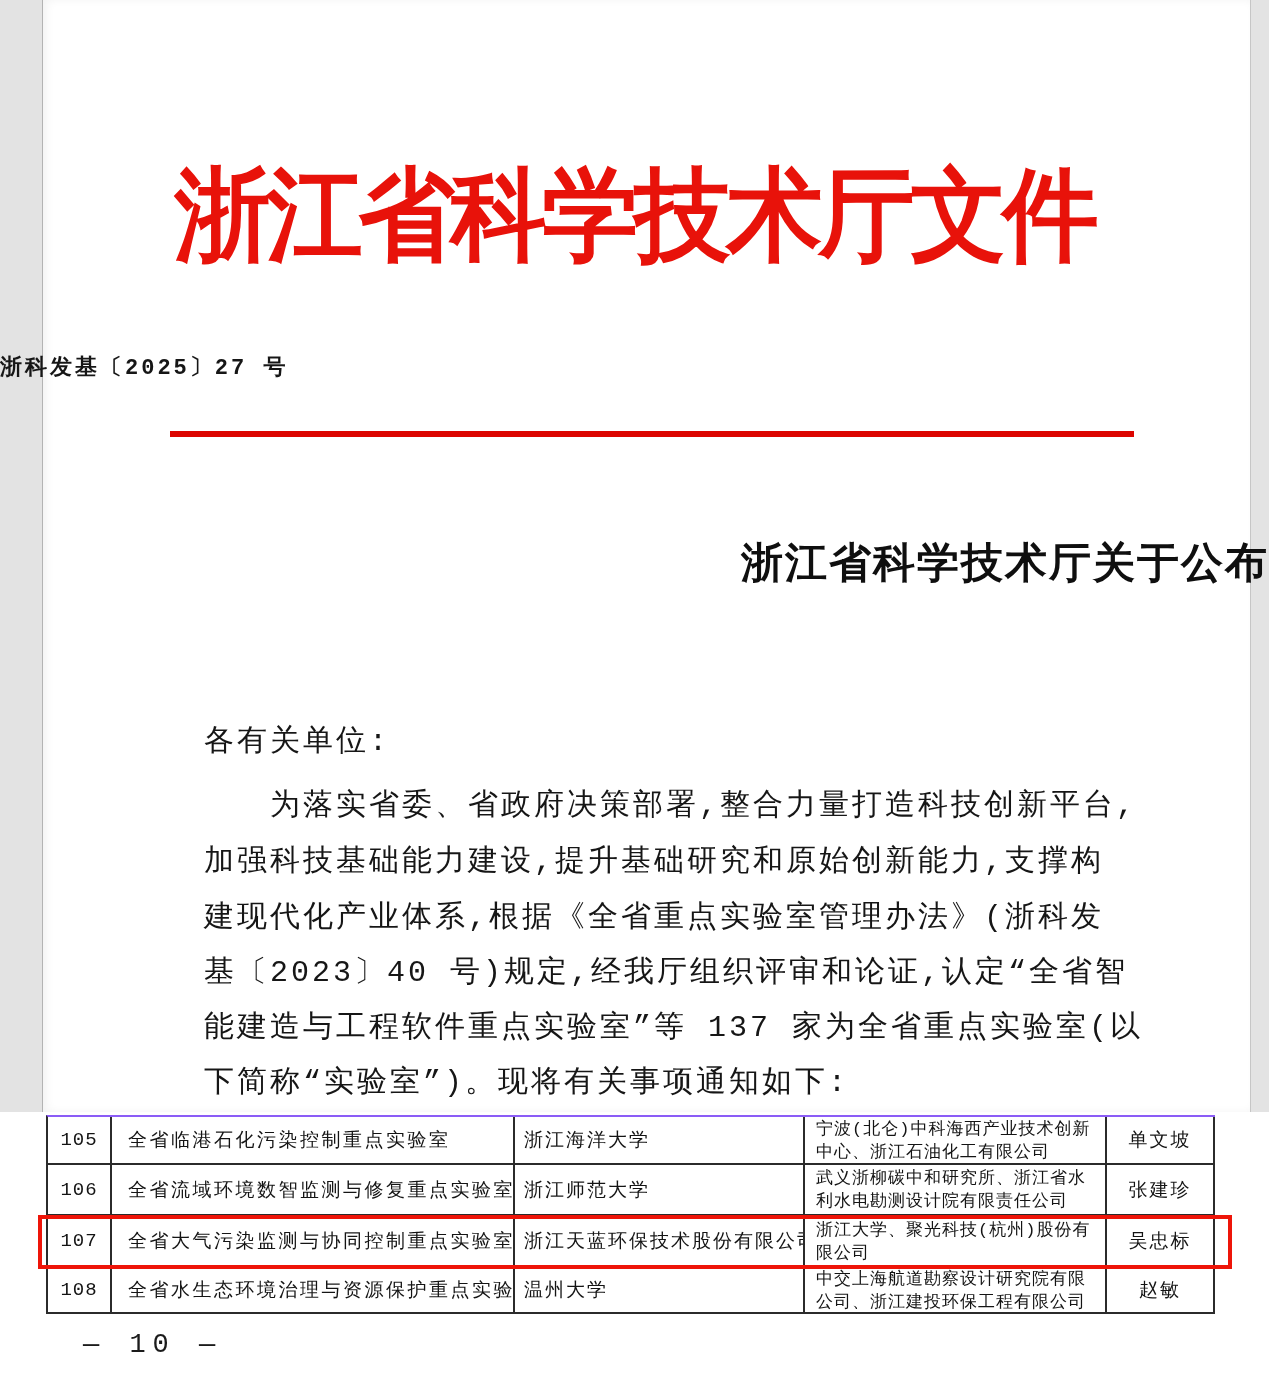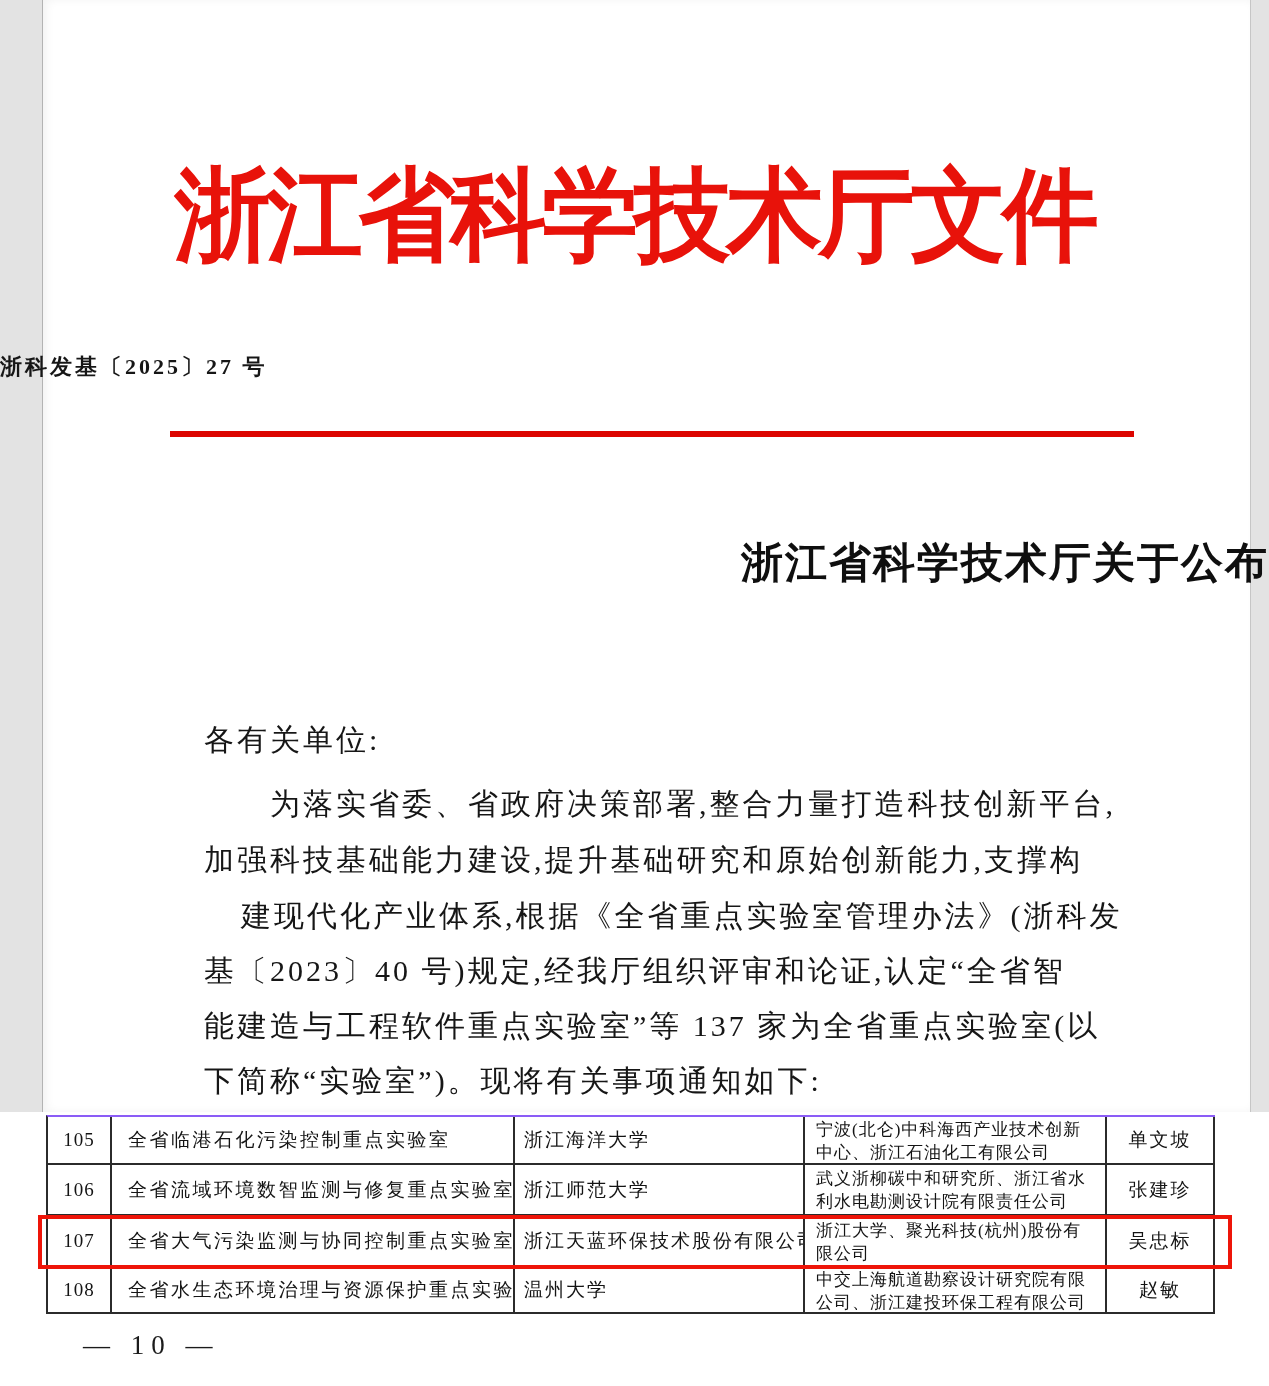--- a/index.html
+++ b/index.html
@@ -1,21 +1,21 @@
 <!DOCTYPE html>
 <html><head>
 <meta charset="utf-8">
 <style>
   html,body{margin:0;padding:0;background:#ffffff;}
   .screenshot{
     position:relative;
     width:1269px;height:1386px;
     background:#86efac;
     overflow:hidden;
-    font-family:Liberation Serif, serif;
+    font-family:Liberation Mono, monospace;
     color:#1b1b1b;
   }
   
   .margin-strip{position:absolute;top:0;height:1112px;background:#e3e3e3;}
   .margin-strip.left{left:0;width:42px;border-right:1px solid #b3b3b3;}
   .margin-strip.right{left:1250px;width:19px;border-left:1px solid #c6c6c6;}
   .page-sheet{
     position:absolute;left:43px;top:0;width:1207px;height:1112px;
     background:#ffffff;
     box-shadow:inset 4px 0 8px rgba(0,0,0,0.05);
@@ -49,21 +49,21 @@
   .notice-line2{top:604px;}
   .salutation{
     position:absolute;left:204px;top:720px;
     font-size:30px;letter-spacing:3px;color:#161616;white-space:nowrap;
   }
   .body-line{
     position:absolute;left:204px;width:910px;
     font-size:30px;letter-spacing:3px;color:#161616;white-space:nowrap;
   }
   .body-line.indent{text-indent:66px;}
-  .bl0{top:784px;} .bl1{top:840px;} .bl2{top:896px;margin-left:37px;}
+  .bl0{top:784px;} .bl1{top:840px;} .bl2{top:896px;}
   .bl3{top:951px;} .bl4{top:1006px;} .bl5{top:1061px;}
 
   
   .table-section{
     position:absolute;left:0;top:1112px;width:1269px;height:274px;
     background:#ffffff;
   }
   .lab-table{
     position:absolute;left:46px;top:3px;
     display:grid;

